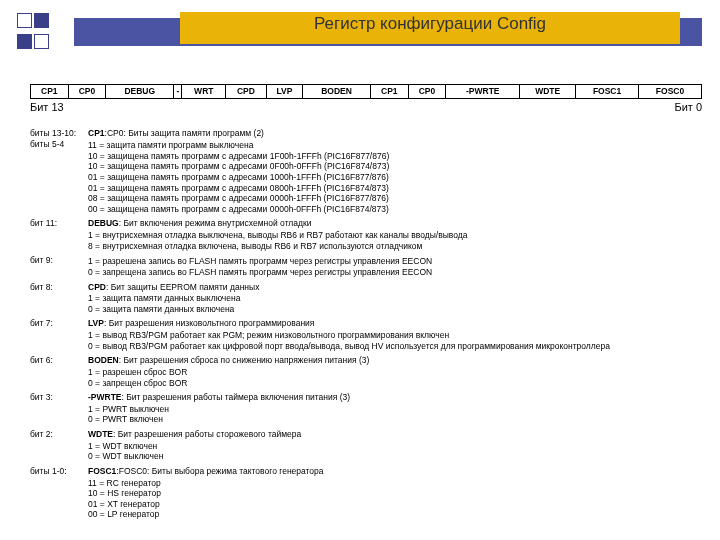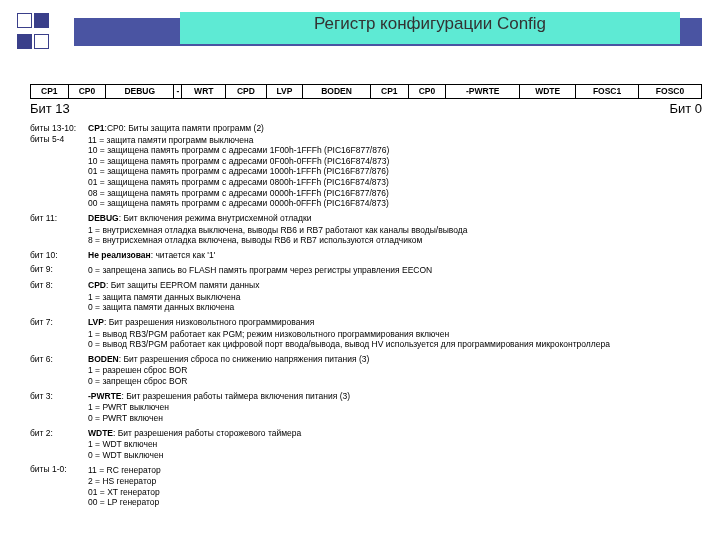--- a/index.html
+++ b/index.html
@@ -1,25 +1,25 @@
 <!DOCTYPE html>
 <html><head>
 <meta charset="utf-8">
 <style>
   body{margin:0;font-family:Arial,Helvetica,sans-serif;background:#fff;width:720px;height:540px;overflow:hidden}
   .slide{position:relative;width:720px;height:540px}
   .deco{position:absolute;top:12px;left:16px}
   .deco .sq{width:13px;height:13px;border:1px solid #3a3f8a;display:inline-block;margin:1px}
   .deco .fill{background:#3a3f8a}
   .titlebar{position:absolute;top:18px;left:74px;right:18px;height:28px;background:#4a54a2;display:flex;align-items:center;justify-content:center}
-  .titlewrap{position:absolute;top:12px;left:180px;right:40px;height:28px;text-align:center;color:#333;font-size:17px;z-index:2;background:#5eead4;padding:2px 0}
+  .titlewrap{position:absolute;top:12px;left:180px;right:40px;height:28px;text-align:center;color:#333;font-size:17px;z-index:2;background:#eab308;padding:2px 0}
   .body{position:absolute;top:84px;left:30px;right:18px;font-size:8.5px;color:#000;line-height:1.25}
   table.reg{border-collapse:collapse;width:100%;margin-bottom:2px}
   table.reg td{border:1px solid #000;text-align:center;font-weight:bold;font-size:8.5px;padding:1px 0}
-  .bitlabels{display:flex;justify-content:space-between;font-size:13px;margin-bottom:6px}
+  .bitlabels{display:flex;justify-content:space-between;font-size:11px;margin-bottom:14px}
   .entry{display:flex;margin-bottom:4px}
   .entry .lab{width:58px;flex-shrink:0}
   .entry .txt{flex:1}
   .entry .txt b{font-weight:bold}
   .lines{margin-top:1px}
 </style>
 </head>
 <body>
 <div class="slide">
 
@@ -77,29 +77,24 @@
           <div class="lab">бит 11:</div>
           <div class="txt">
             <div><b>DEBUG</b>: Бит включения режима внутрисхемной отладки</div>
             <div class="lines">
               <div>1 = внутрисхемная отладка выключена, выводы RB6 и RB7 работают как каналы вводы/вывода</div>
               <div>8 = внутрисхемная отладка включена, выводы RB6 и RB7 используются отладчиком</div>
             </div>
           </div>
         </div>
         <div class="entry">
-          <div class="lab">бит 10:</div>
-          <div class="txt">
-            <div><b>Не реализован</b>: читается как '1'</div>
-          </div>
-        </div>
-        <div class="entry">
           <div class="lab">бит 9:</div>
           <div class="txt">
             <div class="lines">
+              <div>1 = разрешена запись во FLASH память программ через регистры управления EECON</div>
               <div>0 = запрещена запись во FLASH память программ через регистры управления EECON</div>
             </div>
           </div>
         </div>
         <div class="entry">
           <div class="lab">бит 8:</div>
           <div class="txt">
             <div><b>CPD</b>: Бит защиты EEPROM памяти данных</div>
             <div class="lines">
               <div>1 = защита памяти данных выключена</div>
@@ -143,23 +138,24 @@
             <div><b>WDTE</b>: Бит разрешения работы сторожевого таймера</div>
             <div class="lines">
               <div>1 = WDT включен</div>
               <div>0 = WDT выключен</div>
             </div>
           </div>
         </div>
         <div class="entry">
           <div class="lab">биты 1-0:</div>
           <div class="txt">
+            <div><b>FOSC1</b>:FOSC0: Биты выбора режима тактового генератора</div>
             <div class="lines">
               <div>11 = RC генератор</div>
-              <div>2 = HS генератор</div>
+              <div>10 = HS генератор</div>
               <div>01 = XT генератор</div>
               <div>00 = LP генератор</div>
             </div>
           </div>
         </div>
       </div>
 </div>
 
 </div>
 

